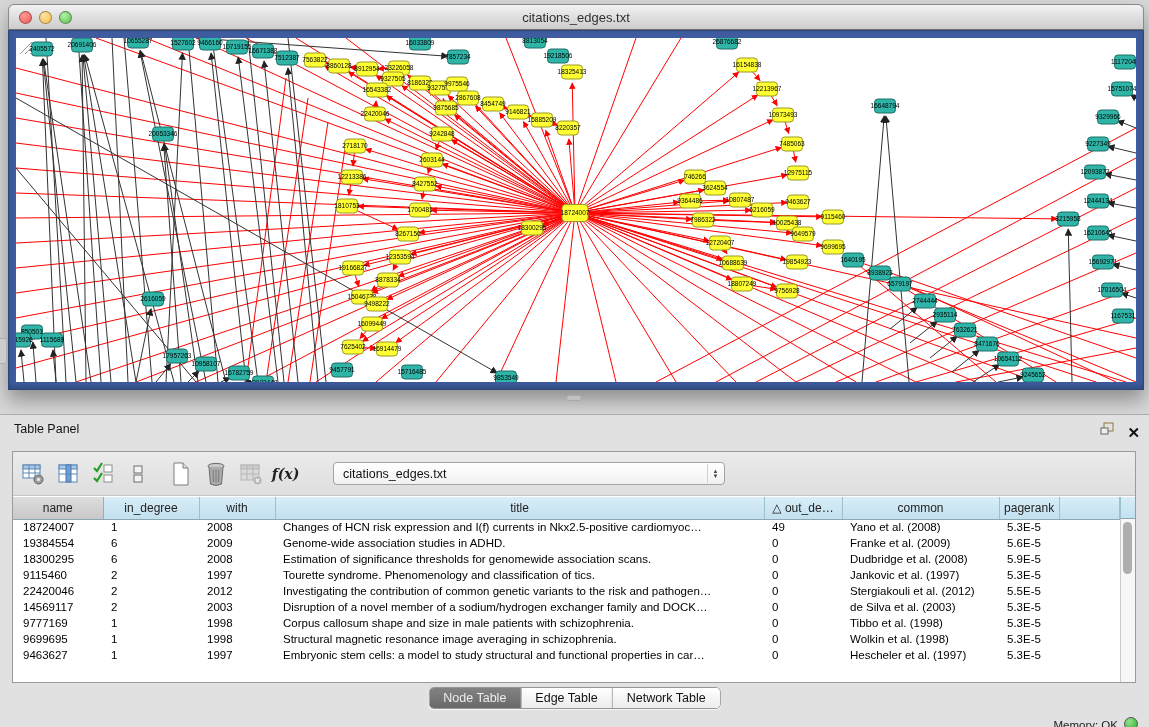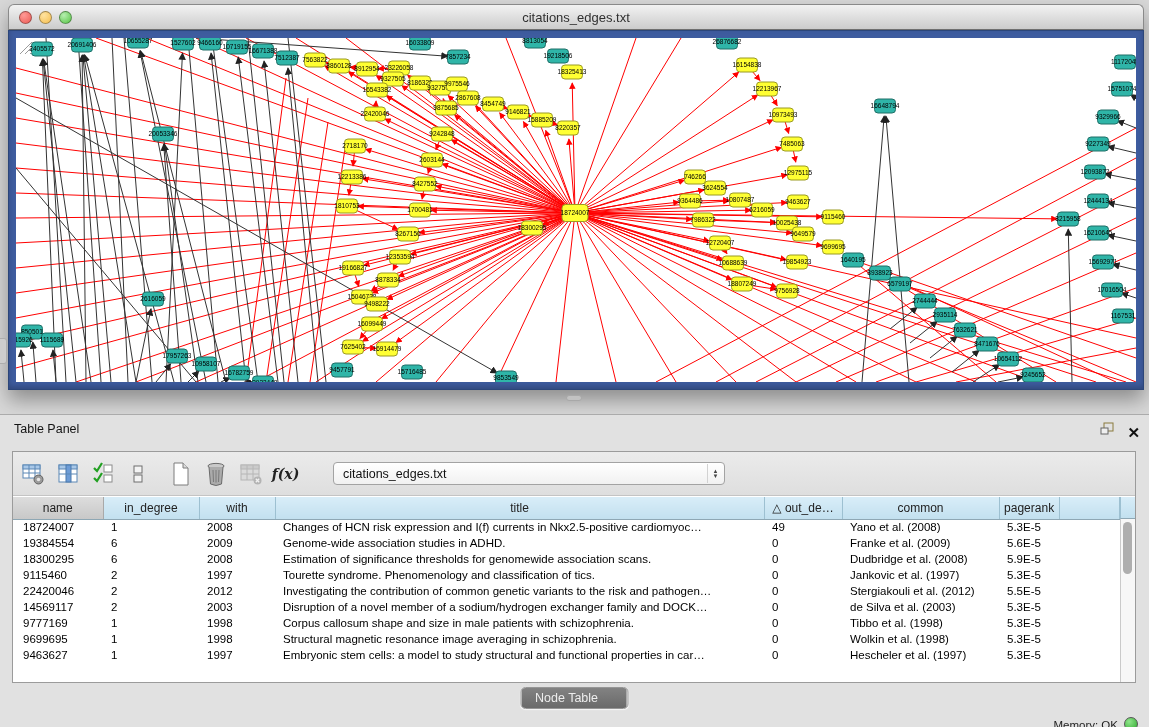--- a/index.html
+++ b/index.html
@@ -60,21 +60,21 @@
   th.first{background:linear-gradient(#DDDDDD,#C8C8C8);border-right:1px solid #A9A9A9;}
   td{height:16px;font-size:11.5px;color:#000;padding:0 4px 0 8px;white-space:nowrap;overflow:hidden;}
   td.c0{padding-left:10px;}
   .hdr-corner{position:absolute;top:45px;right:0;width:15px;height:22px;
     background:linear-gradient(#D8EDF8,#C2E0EF);border-left:1px solid #9DC0D1;border-bottom:1px solid #8EA7B4;}
   .vscroll{position:absolute;top:67px;right:0;width:15px;bottom:0;background:#F7F7F7;border-left:1px solid #CACACA;}
   .vthumb{position:absolute;left:2px;top:3px;width:9px;height:52px;border-radius:5px;background:#AEAEAE;}
 
   .tabs{position:absolute;top:272px;left:50%;transform:translateX(-50%);display:flex;height:22px;
     border:1px solid #969696;border-radius:5px;overflow:hidden;background:#FFF;
-    box-shadow:0 1px 1px rgba(255,255,255,.7);flex-direction:column;}
+    box-shadow:0 1px 1px rgba(255,255,255,.7);}
   .tab{padding:0 14px;font-size:12.5px;line-height:21px;color:#111;
     background:linear-gradient(#FFFFFF,#ECECEC);border-right:1px solid #9E9E9E;cursor:default;}
   .tab:last-child{border-right:none;}
   .tab.selected{background:linear-gradient(#828282,#696969);color:#EDEDED;}
 
   .memory-label{position:absolute;right:31px;top:304px;font-size:11.5px;color:#1E1E1E;}
   .memory-dot{position:absolute;right:11px;top:302px;width:14px;height:14px;border-radius:50%;
     border:1px solid #565656;background:radial-gradient(circle at 35% 30%,#8FE58A,#2EA92E);}
 </style>
 </head>

